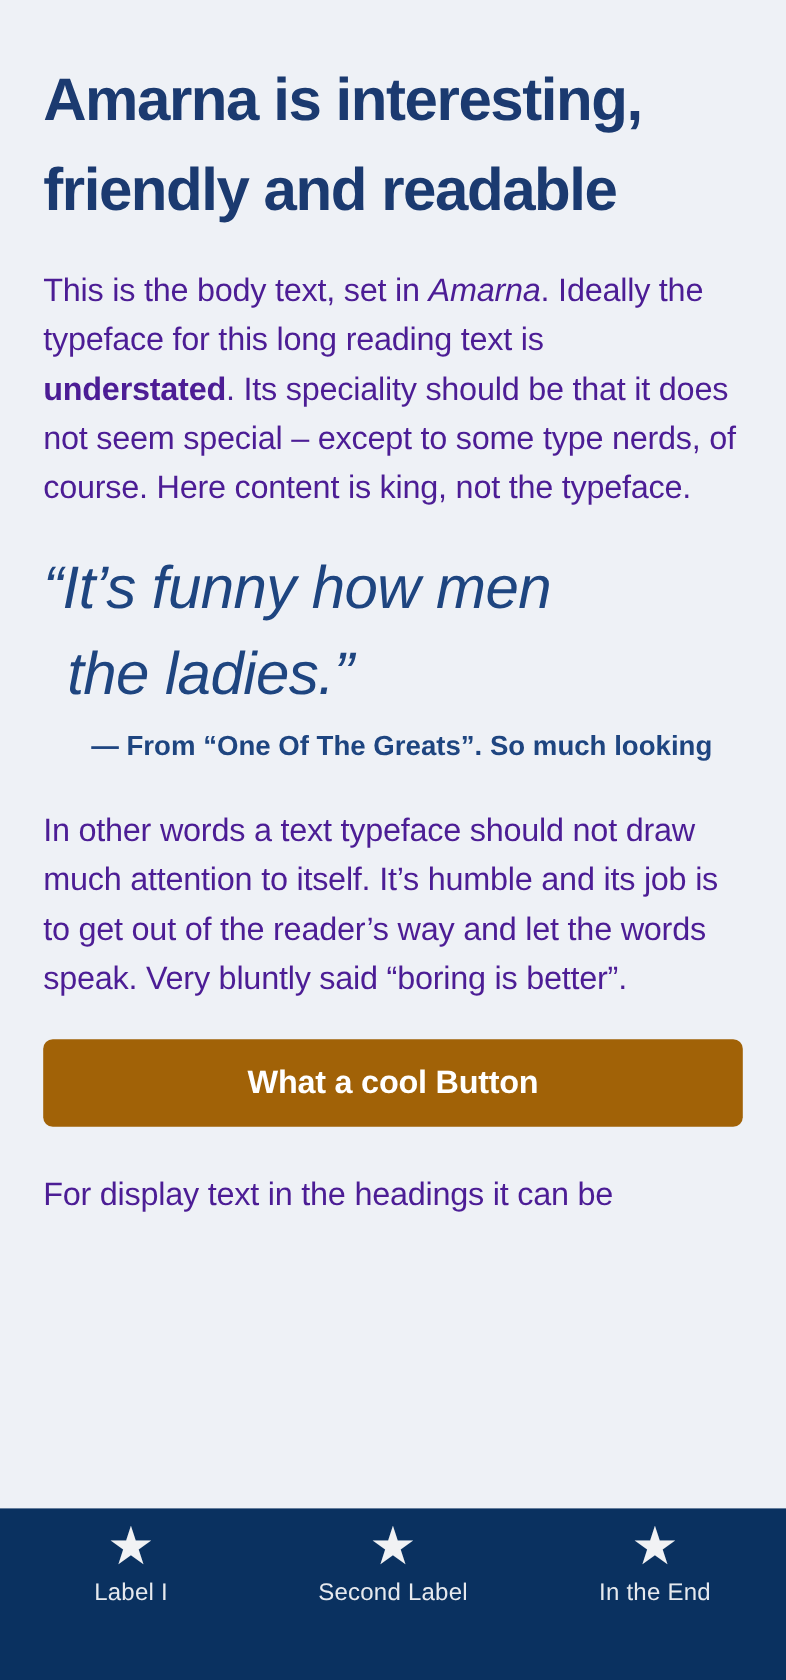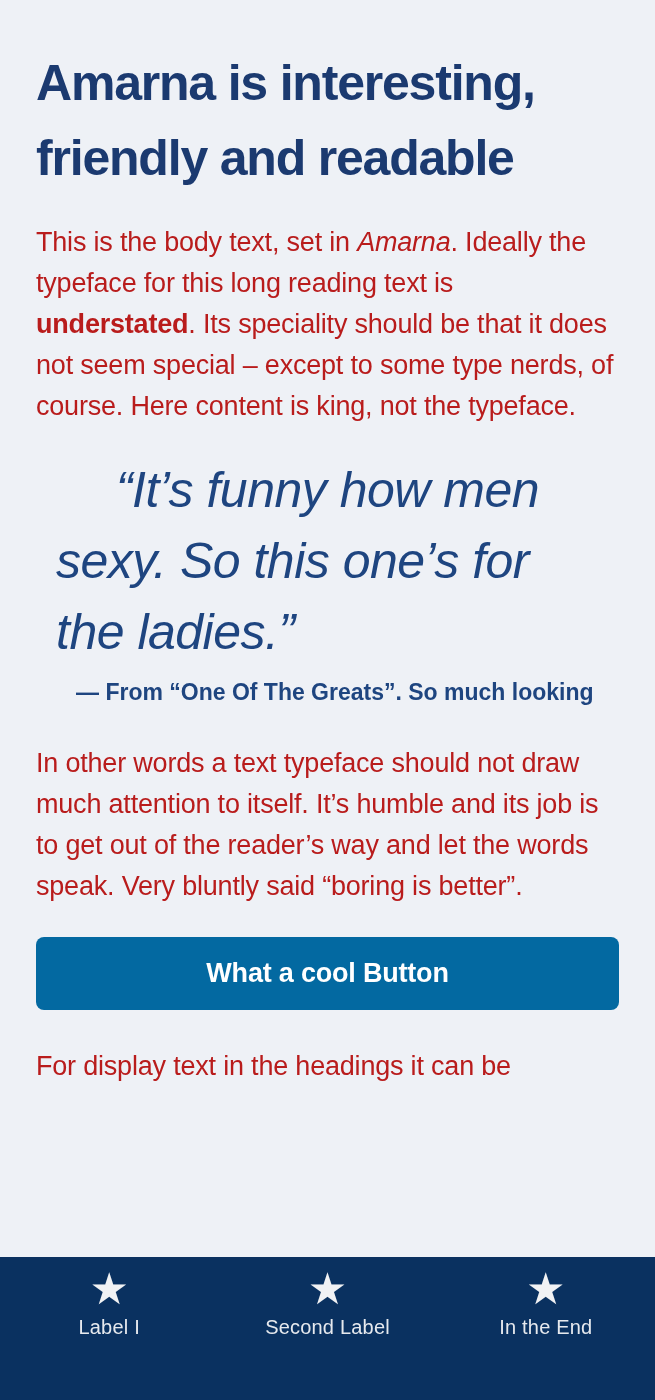--- a/index.html
+++ b/index.html
@@ -18,59 +18,59 @@
     color: #1b3a70;
     font-size: 50px;
     font-weight: 700;
     line-height: 75px;
     letter-spacing: -1.2px;
     margin-bottom: 26px;
   }
   .page-title .line { white-space: nowrap; }
 
   .body-text {
-    color: #b91c1c;
+    color: #4c1d95;
     font-size: 27px;
     line-height: 41px;
     letter-spacing: -0.2px;
   }
   .intro-paragraph { margin-bottom: 28px; }
   .seg-italic { font-style: italic; }
   .seg-bold { font-weight: 700; }
 
   .pull-quote {
     color: #1e4580;
     font-size: 50px;
     line-height: 71px;
     font-style: italic;
     letter-spacing: -0.5px;
     padding-left: 20px;
     margin-bottom: 6px;
   }
   .pull-quote .line { white-space: nowrap; }
-  .pull-quote .line:first-child { margin-left: -20px; text-align: center; }
+  .pull-quote .line:first-child { margin-left: -20px; }
 
   .attribution {
     color: #1e4580;
     font-size: 23px;
     line-height: 37px;
     font-weight: 700;
     padding-left: 8px;
     margin-bottom: 32px;
     margin-left: 32px;
   }
   .attribution .line { white-space: nowrap; }
 
   .second-paragraph { margin-bottom: 30px; }
 
   .cool-button {
     display: block;
     width: 100%;
     height: 73px;
-    background: #0369a1;
+    background: #a16207;
     border: none;
     border-radius: 8px;
     color: #ffffff;
     font-family: "Liberation Sans", "DejaVu Sans", sans-serif;
     font-size: 27px;
     font-weight: 700;
     letter-spacing: -0.2px;
     cursor: pointer;
     margin-bottom: 36px;
   }
@@ -119,21 +119,20 @@
 
     <h1 class="page-title">
         <div class="line">Amarna is interesting,</div>
         <div class="line">friendly and readable</div>
       </h1>
 
     <p class="body-text intro-paragraph"><span>This is the body text, set in </span><span class="seg-italic">Amarna</span><span>. Ideally the typeface for this long reading text is </span><span class="seg-bold">understated</span><span>. Its speciality should be that it does not seem special – except to some type nerds, of course. Here content is king, not the typeface.</span></p>
 
     <div class="pull-quote">
         <div class="line">“It’s funny how men</div>
-        <div class="line">sexy. So this one’s for</div>
         <div class="line">the ladies.”</div>
       </div>
 
     <div class="attribution">
         <div class="line">— From “One Of The Greats”. So much looking</div>
       </div>
 
     <p class="body-text second-paragraph">In other words a text typeface should not draw much attention to itself. It’s humble and its job is to get out of the reader’s way and let the words speak. Very bluntly said “boring is better”.</p>
 
     <button class="cool-button">What a cool Button</button>

